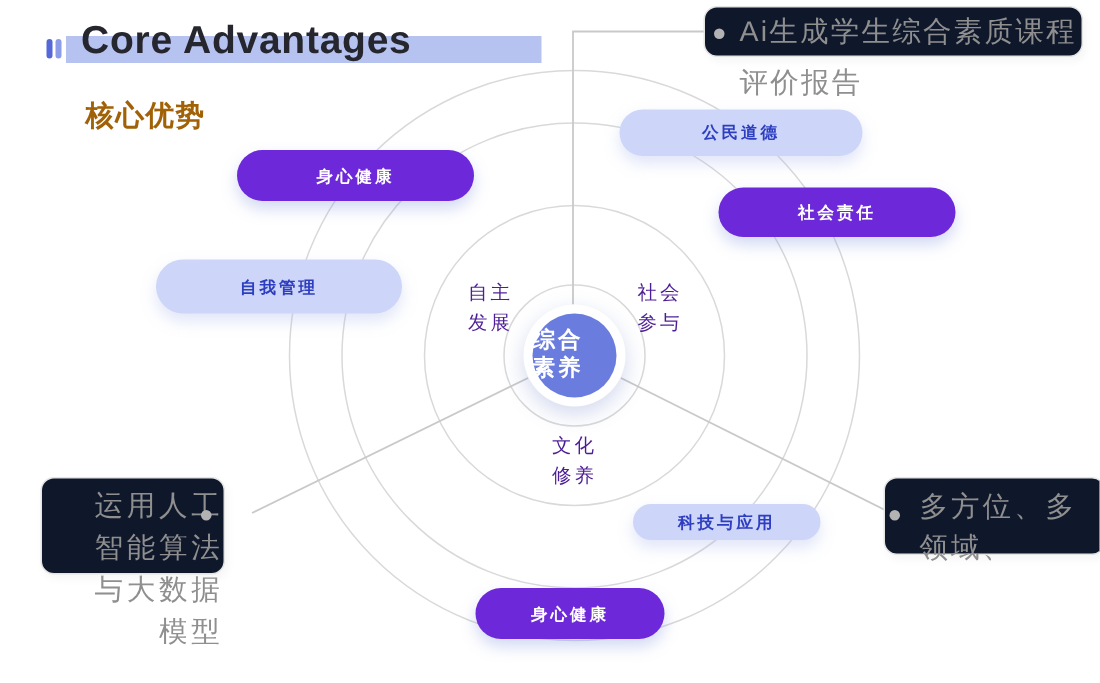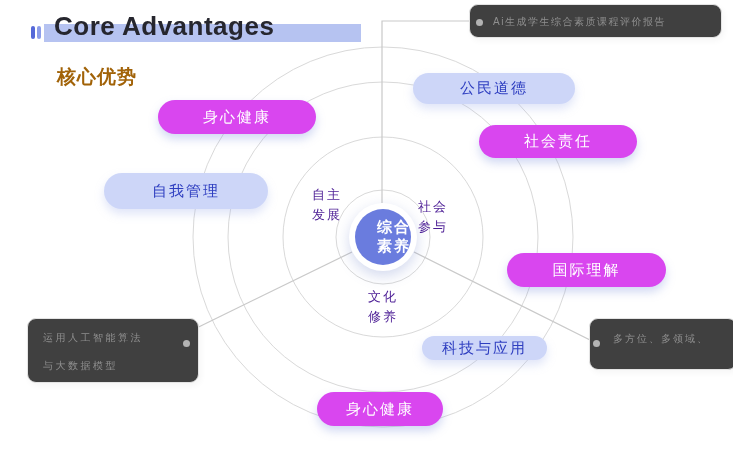--- a/index.html
+++ b/index.html
@@ -12,46 +12,46 @@
 
   
   .bar{position:absolute;width:4px;height:13px;border-radius:2px;}
   .bar1{left:7px;top:26px;background:#5568d8;}
   .bar2{left:13px;top:26px;background:#8c9ce9;}
   .band{position:absolute;left:20px;top:24px;width:317px;height:18px;background:#a9b8ef;opacity:.85;}
   .title{position:absolute;left:30px;top:11px;font-size:26px;font-weight:800;color:#26262e;letter-spacing:.5px;}
   .subtitle{position:absolute;left:33px;top:64px;font-size:19px;font-weight:700;color:#a16207;letter-spacing:1px;}
 
   
-  .callout{position:absolute;background:#404040;border:1px solid #e4e4e4;border-radius:9px;
-           color:#8f8f8f;font-size:10px;letter-spacing:1.5px;box-shadow:2px 3px 6px rgba(0,0,0,.04);z-index:2;}
+  .callout{position:absolute;background:#0f172a;border:1px solid #e4e4e4;border-radius:9px;
+           color:#8f8f8f;font-size:19px;letter-spacing:1.5px;box-shadow:2px 3px 6px rgba(0,0,0,.04);z-index:2;}
   .callout .dot{position:absolute;width:7px;height:7px;border-radius:50%;background:#b3b3b3;}
   .co-top{left:445px;top:4px;width:253px;height:34px;line-height:34px;padding-left:23px;box-sizing:border-box;}
   .co-top .dot{left:6px;top:14px;}
-  .co-left{left:3px;top:318px;width:172px;height:65px;box-sizing:border-box;padding:5px 0 0 15px;line-height:28px;letter-spacing:2.5px;}
+  .co-left{left:3px;top:318px;width:123px;height:65px;box-sizing:border-box;padding:5px 0 0 15px;line-height:28px;letter-spacing:2.5px;text-align:right;}
   .co-left .dot{right:8px;top:21px;}
   .co-right{left:565px;top:318px;width:148px;height:52px;box-sizing:border-box;padding:6px 0 0 23px;line-height:27px;letter-spacing:2px;}
   .co-right .dot{left:3px;top:21px;}
 
   
   .pill{position:absolute;border-radius:50px;display:flex;align-items:center;justify-content:center;
-        font-size:15px;font-weight:400;letter-spacing:2px;z-index:2;}
-  .pill.dark{background:#d946ef;color:#ffffff;box-shadow:0 5px 10px rgba(125,145,220,.35);}
+        font-size:11px;font-weight:700;letter-spacing:2px;z-index:2;}
+  .pill.dark{background:#6d28d9;color:#ffffff;box-shadow:0 5px 10px rgba(125,145,220,.35);}
   .pill.light{background:#cdd6f8;color:#2e3ec0;box-shadow:0 5px 10px rgba(165,180,235,.35);}
 
   
   .halo{position:absolute;left:325px;top:203px;width:68px;height:68px;border-radius:50%;background:#fff;
         box-shadow:0 5px 14px rgba(110,130,200,.30);z-index:2;}
   .core{position:absolute;left:6px;top:6px;width:56px;height:56px;border-radius:50%;background:#6a7cde;
-        display:flex;flex-direction:column;align-items:flex-end;justify-content:center;
+        display:flex;flex-direction:column;align-items:flex-start;justify-content:center;
         color:#fff;font-size:15px;font-weight:700;letter-spacing:2px;line-height:1.25;}
   .sector{position:absolute;width:44px;text-align:center;font-size:13px;color:#4c1d95;
           letter-spacing:2px;line-height:1.55;z-index:1;font-weight:500;}
   .sec1{left:281px;top:185px;}
-  .sec2{left:387px;top:197px;}
+  .sec2{left:387px;top:185px;text-align:right;}
   .sec3{left:337px;top:287px;}
 </style>
 </head>
 <body>
 
 <div class="canvas">
 
   <svg class="bg" width="733" height="455" viewBox="0 0 733 455">
     <g fill="none" stroke="#d9d9d9" stroke-width="1">
       <circle cx="359" cy="237" r="47"></circle>
@@ -105,17 +105,16 @@
     <div class="core">
       <span>综合</span>
       <span>素养</span>
     </div>
   </div>
 
   <div class="pill dark" style="left:134px;top:100px;width:158px;height:34px;">身心健康</div>
   <div class="pill light" style="left:389px;top:73px;width:162px;height:31px;">公民道德</div>
   <div class="pill dark" style="left:455px;top:125px;width:158px;height:33px;">社会责任</div>
   <div class="pill light" style="left:80px;top:173px;width:164px;height:36px;">自我管理</div>
-  <div class="pill dark" style="left:483px;top:253px;width:159px;height:34px;">国际理解</div>
   <div class="pill light" style="left:398px;top:336px;width:125px;height:24px;">科技与应用</div>
   <div class="pill dark" style="left:293px;top:392px;width:126px;height:34px;">身心健康</div>
 
 </div>
 
 </body></html>

